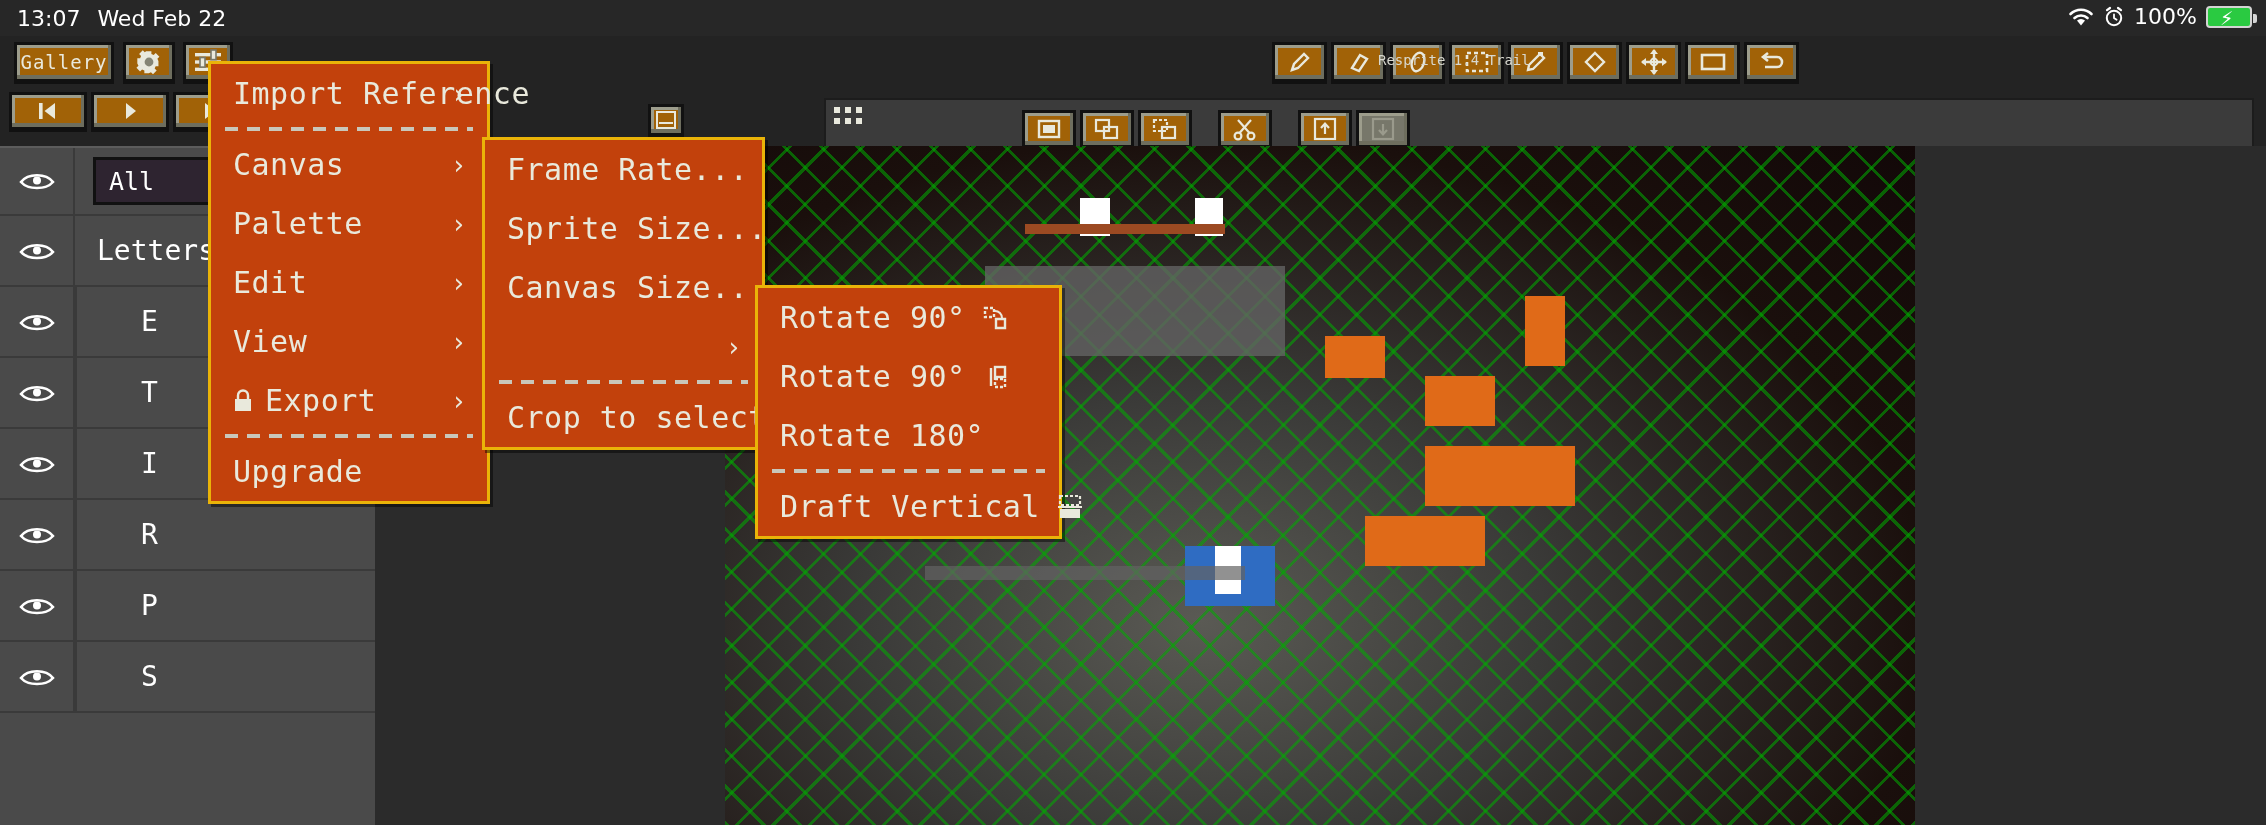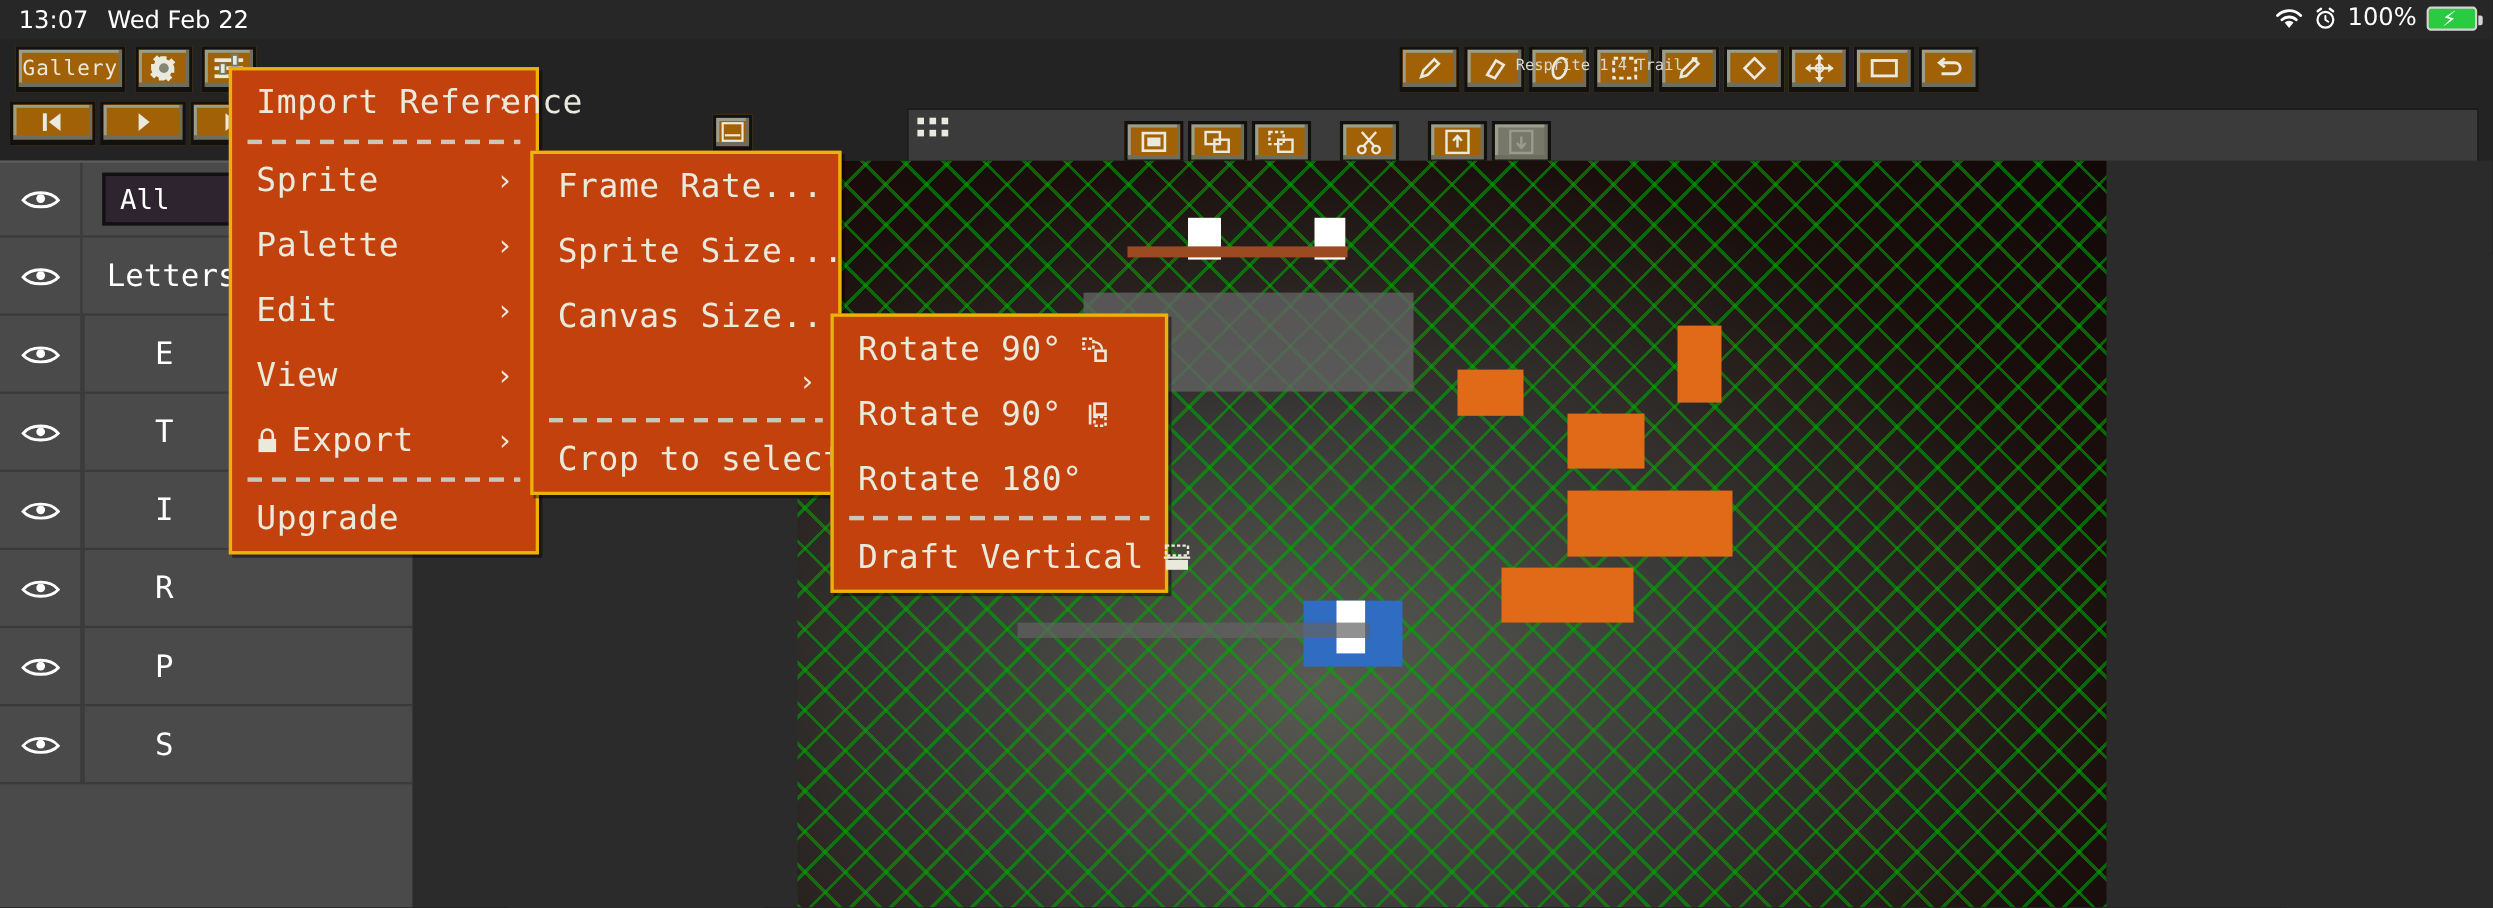--- a/index.html
+++ b/index.html
@@ -433,21 +433,21 @@
       </div>
   </div>
 
   <div class="menu" id="menu1">
       <div class="mi">
         <span>Import Reference</span>
         <span class="arrow">›</span>
       </div>
       <div class="sep"></div>
       <div class="mi">
-        <span>Sprite</span>
+        <span>Canvas</span>
         <span class="arrow">›</span>
       </div>
       <div class="mi">
         <span>Palette</span>
         <span class="arrow">›</span>
       </div>
       <div class="mi">
         <span>Edit</span>
         <span class="arrow">›</span>
       </div>

